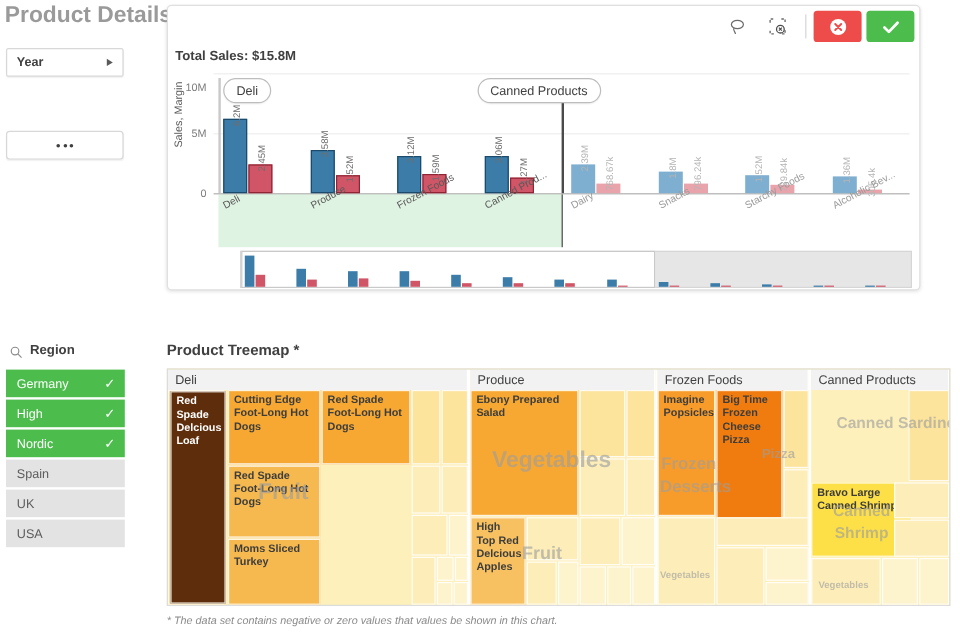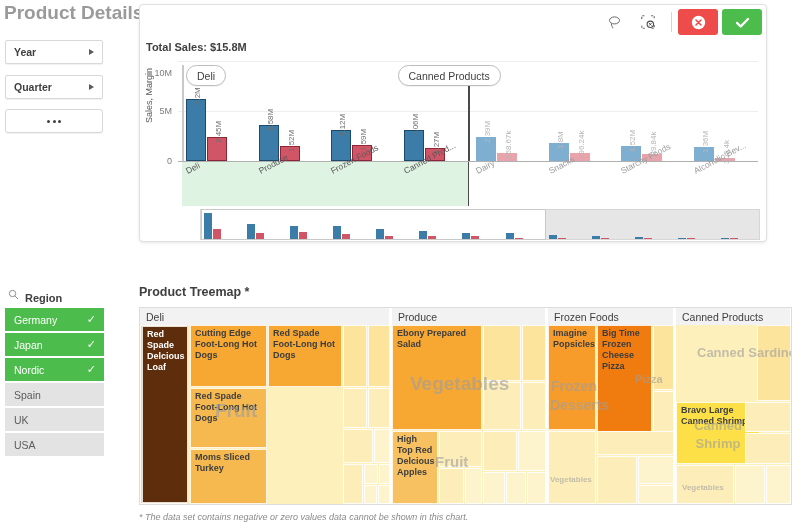--- a/index.html
+++ b/index.html
@@ -50,21 +50,21 @@
     box-shadow: 0 1px 1px rgba(0,0,0,.06);
   }
   .dots-btn .d {
     width: 3px; height: 3px; border-radius: 50%;
     background: #404040; margin: 0 1.3px;
   }
 
   
   .region-header {
     position: absolute; left: 8px; top: 286px;
-    display: flex; align-items: flex-end; gap: 6px;
+    display: flex; align-items: flex-start; gap: 6px;
   }
   .region-header .title {
     font-size: 11px; font-weight: bold; color: #404040;
   }
   .search-icon { display: block; }
   .listbox { position: absolute; left: 5px; top: 308px; width: 99px; }
   .lb-row {
     height: 23px; margin-bottom: 2px;
     display: flex; align-items: center;
     font-size: 10.5px; box-sizing: border-box;
@@ -224,24 +224,20 @@
 
 <div id="root">
 
   <div class="page-title">Product Details</div>
 
   <div class="filter-btn" id="btn-year">
     <span class="lbl">Year</span>
     <span class="arrow"></span>
   </div>
 
-  <div class="filter-btn" id="btn-quarter">
-    <span class="lbl">Quarter</span>
-    <span class="arrow"></span>
-  </div>
 
   <div class="dots-btn">
     <span class="d"></span>
     <span class="d"></span>
     <span class="d"></span>
   </div>
 
   <div class="region-header">
     <span class="search-icon">
       <svg width="11" height="11" viewBox="0 0 16 16">
@@ -251,21 +247,21 @@
     </span>
     <span class="title">Region</span>
   </div>
 
   <div class="listbox" id="region-listbox">
       <div class="lb-row sel">
         <span class="txt">Germany</span>
         <span class="check">✓</span>
       </div>
       <div class="lb-row sel">
-        <span class="txt">Japan</span>
+        <span class="txt">High</span>
         <span class="check">✓</span>
       </div>
       <div class="lb-row sel">
         <span class="txt">Nordic</span>
         <span class="check">✓</span>
       </div>
       <div class="lb-row unsel">
         <span class="txt">Spain</span>
       </div>
       <div class="lb-row unsel">
@@ -473,15 +469,15 @@
       <div class="tm-grp-lbl" style="left: 75px; top: 92px; font-size: 19px;">Fruit</div>
       <div class="tm-grp-lbl" style="left: 270px; top: 65px; font-size: 19px;">Vegetables</div>
       <div class="tm-grp-lbl" style="left: 295px; top: 145px; font-size: 15px;">Fruit</div>
       <div class="tm-grp-lbl" style="left: 410px; top: 69px; font-size: 14px; width: 48px; white-space: normal; text-align: center; line-height: 19px;">Frozen Desserts</div>
       <div class="tm-grp-lbl" style="left: 495px; top: 65px; font-size: 11px;">Pizza</div>
       <div class="tm-grp-lbl" style="left: 410px; top: 167px; font-size: 8px;">Vegetables</div>
       <div class="tm-grp-lbl" style="left: 557px; top: 37px; font-size: 13px;">Canned Sardines</div>
       <div class="tm-grp-lbl" style="left: 548px; top: 109px; font-size: 13px; width: 60px; white-space: normal; text-align: center; line-height: 18px;">Canned Shrimp</div>
       <div class="tm-grp-lbl" style="left: 542px; top: 175px; font-size: 8px;">Vegetables</div>
     </div>
-  <div class="footnote">* The data set contains negative or zero values data cannot be shown in this chart.</div>
+  <div class="footnote">* The data set contains negative or zero values that values be shown in this chart.</div>
 
 </div>
 
 </body></html>

